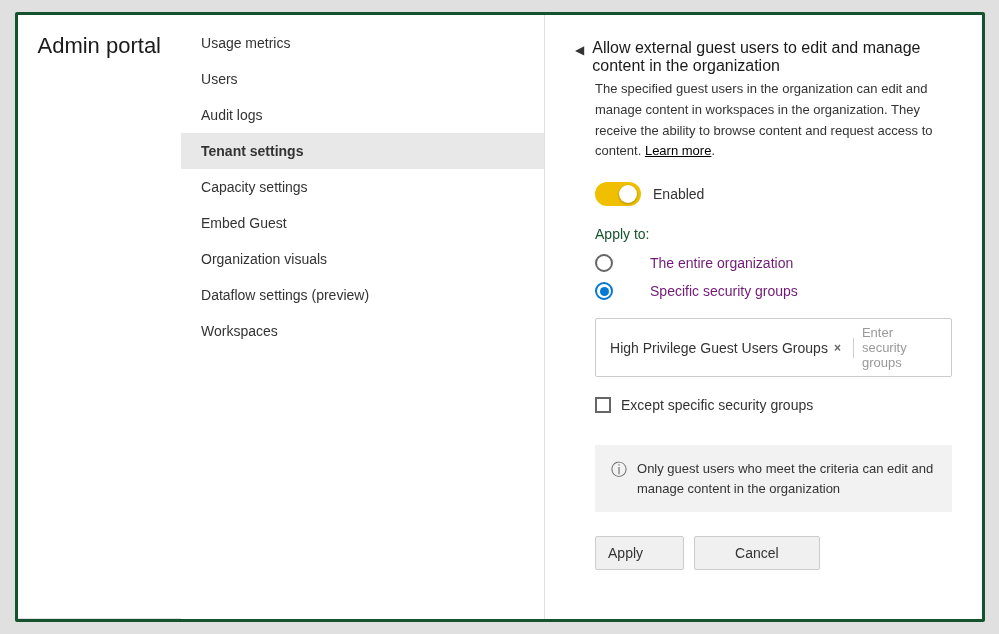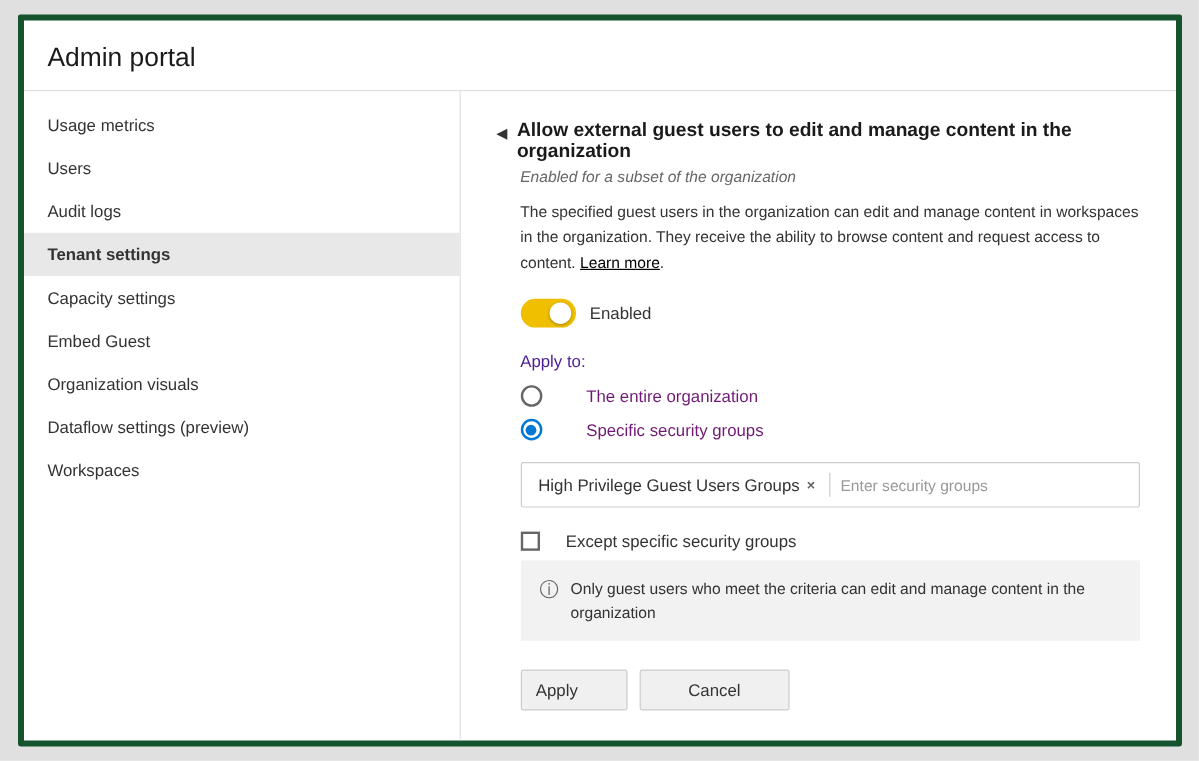--- a/index.html
+++ b/index.html
@@ -9,24 +9,23 @@
       display: flex;
       justify-content: center;
       align-items: center;
       min-height: 100vh;
       font-size: 14px;
     }
     .window {
       width: 970px;
       min-height: 610px;
       background: #fff;
-      border: 5px solid #14532d;
+      border: 3px solid #14532d;
       border-radius: 2px;
       display: flex;
-      flex-direction: column;
     }
     .title-bar {
       padding: 18px 20px 14px 20px;
       border-bottom: 1px solid #e0e0e0;
     }
     .title-bar h1 {
       font-size: 22px;
       font-weight: 300;
       color: #1a1a1a;
     }
@@ -62,21 +61,21 @@
       margin-bottom: 4px;
     }
     .triangle-icon {
       font-size: 12px;
       color: #333;
       margin-top: 4px;
       flex-shrink: 0;
     }
     .section-title {
       font-size: 16px;
-      font-weight: 700;
+      font-weight: 400;
       color: #1a1a1a;
     }
     .section-subtitle {
       font-size: 13px;
       color: #666;
       font-style: italic;
       margin-left: 20px;
       margin-bottom: 12px;
     }
     .section-description {
@@ -121,21 +120,21 @@
       background: #fff;
       border-radius: 50%;
       box-shadow: 0 1px 3px rgba(0,0,0,0.3);
     }
     .toggle-label {
       font-size: 14px;
       color: #333;
     }
     .apply-to-label {
       font-size: 14px;
-      color: #4c1d95;
+      color: #14532d;
       margin-left: 20px;
       margin-bottom: 12px;
     }
     .radio-group {
       margin-left: 20px;
       margin-bottom: 18px;
     }
     .radio-item {
       display: flex;
       align-items: center;
@@ -201,23 +200,23 @@
       background: #ccc;
     }
     .groups-placeholder {
       font-size: 13px;
       color: #999;
       flex: 1;
     }
     .checkbox-row {
       display: flex;
       align-items: center;
-      gap: 22px;
-      margin-left: 20px;
-      margin-bottom: 8px;
+      gap: 10px;
+      margin-left: 20px;
+      margin-bottom: 32px;
     }
     .checkbox-box {
       width: 16px;
       height: 16px;
       border: 2px solid #666;
       display: flex;
       align-items: center;
       justify-content: center;
       flex-shrink: 0;
     }
@@ -286,21 +285,20 @@
         <div class="sidebar-item">Embed Guest</div>
         <div class="sidebar-item">Organization visuals</div>
         <div class="sidebar-item">Dataflow settings (preview)</div>
         <div class="sidebar-item">Workspaces</div>
       </div>
     <div class="main-content">
       <div class="section-header">
         <span class="triangle-icon">◀</span>
         <span class="section-title">Allow external guest users to edit and manage content in the organization</span>
       </div>
-      <div class="section-subtitle">Enabled for a subset of the organization</div>
       <div class="section-description">
         <span>The specified guest users in the organization can edit and manage content in workspaces in the organization. They receive the ability to browse content and request access to content.</span>
         <a>Learn more</a>.
       </div>
       <div class="toggle-row">
         <div class="toggle-switch">
           <div class="toggle-track">
             <div class="toggle-thumb"></div>
           </div>
         </div>

